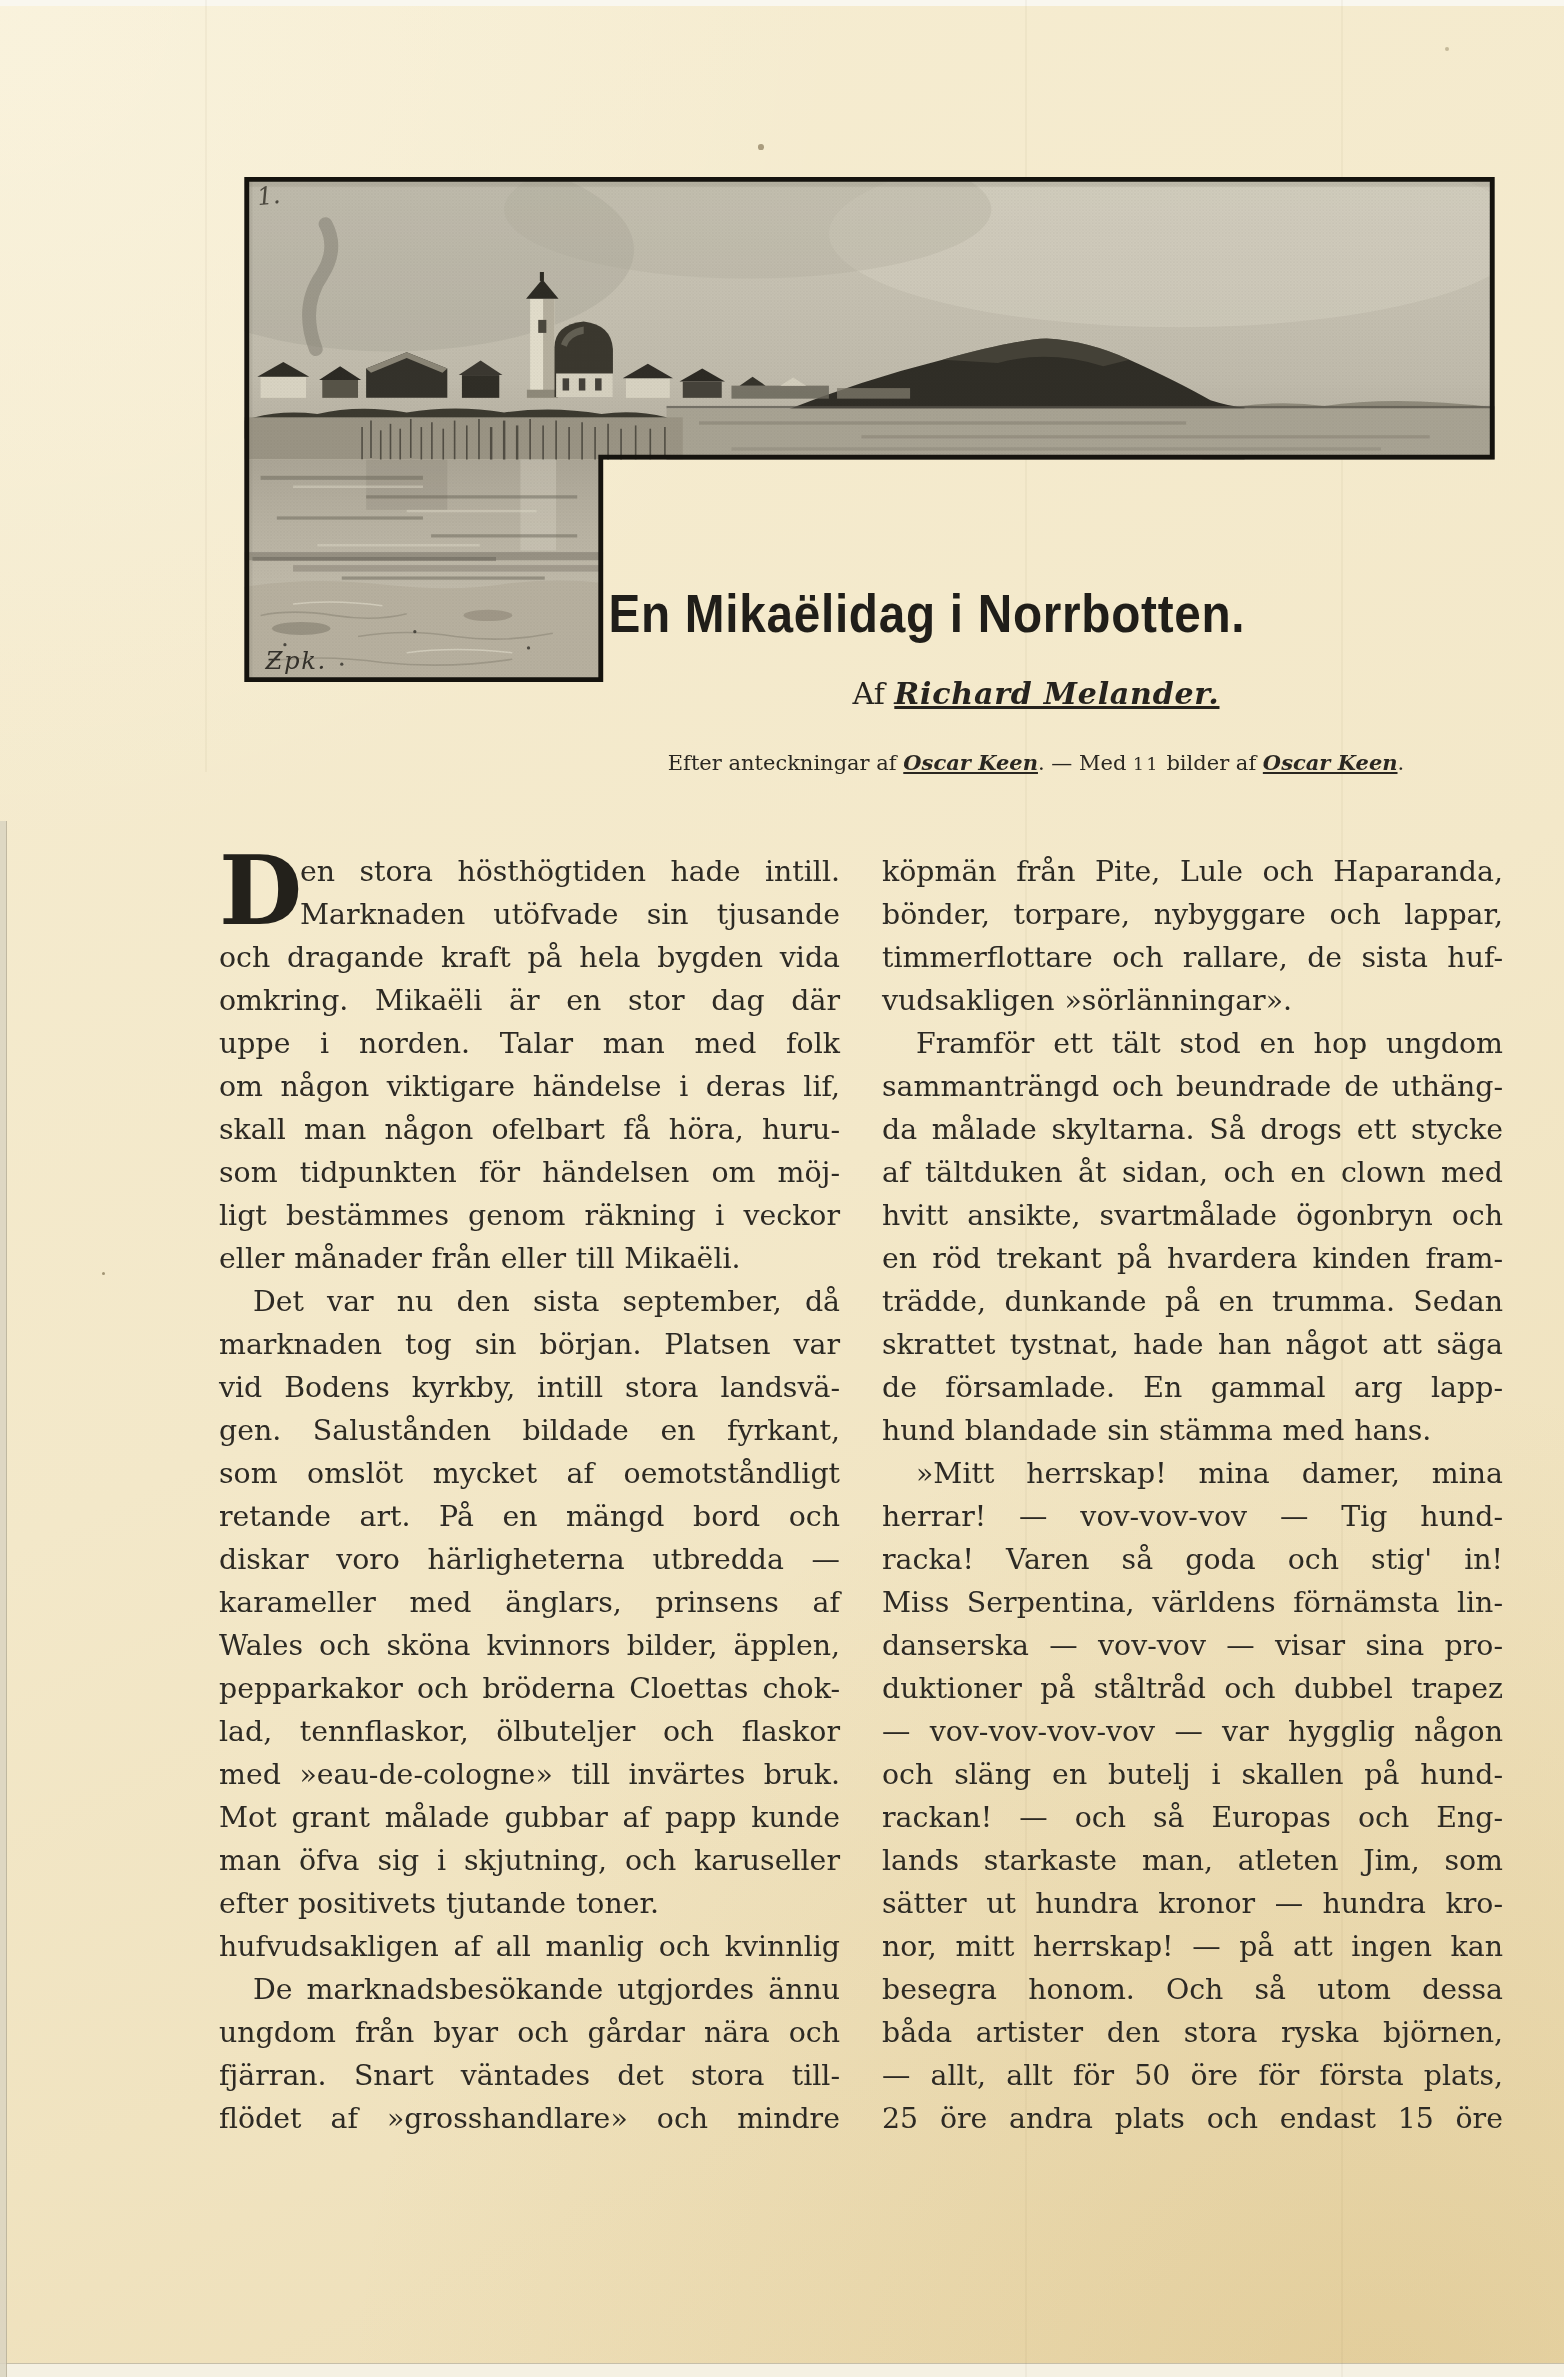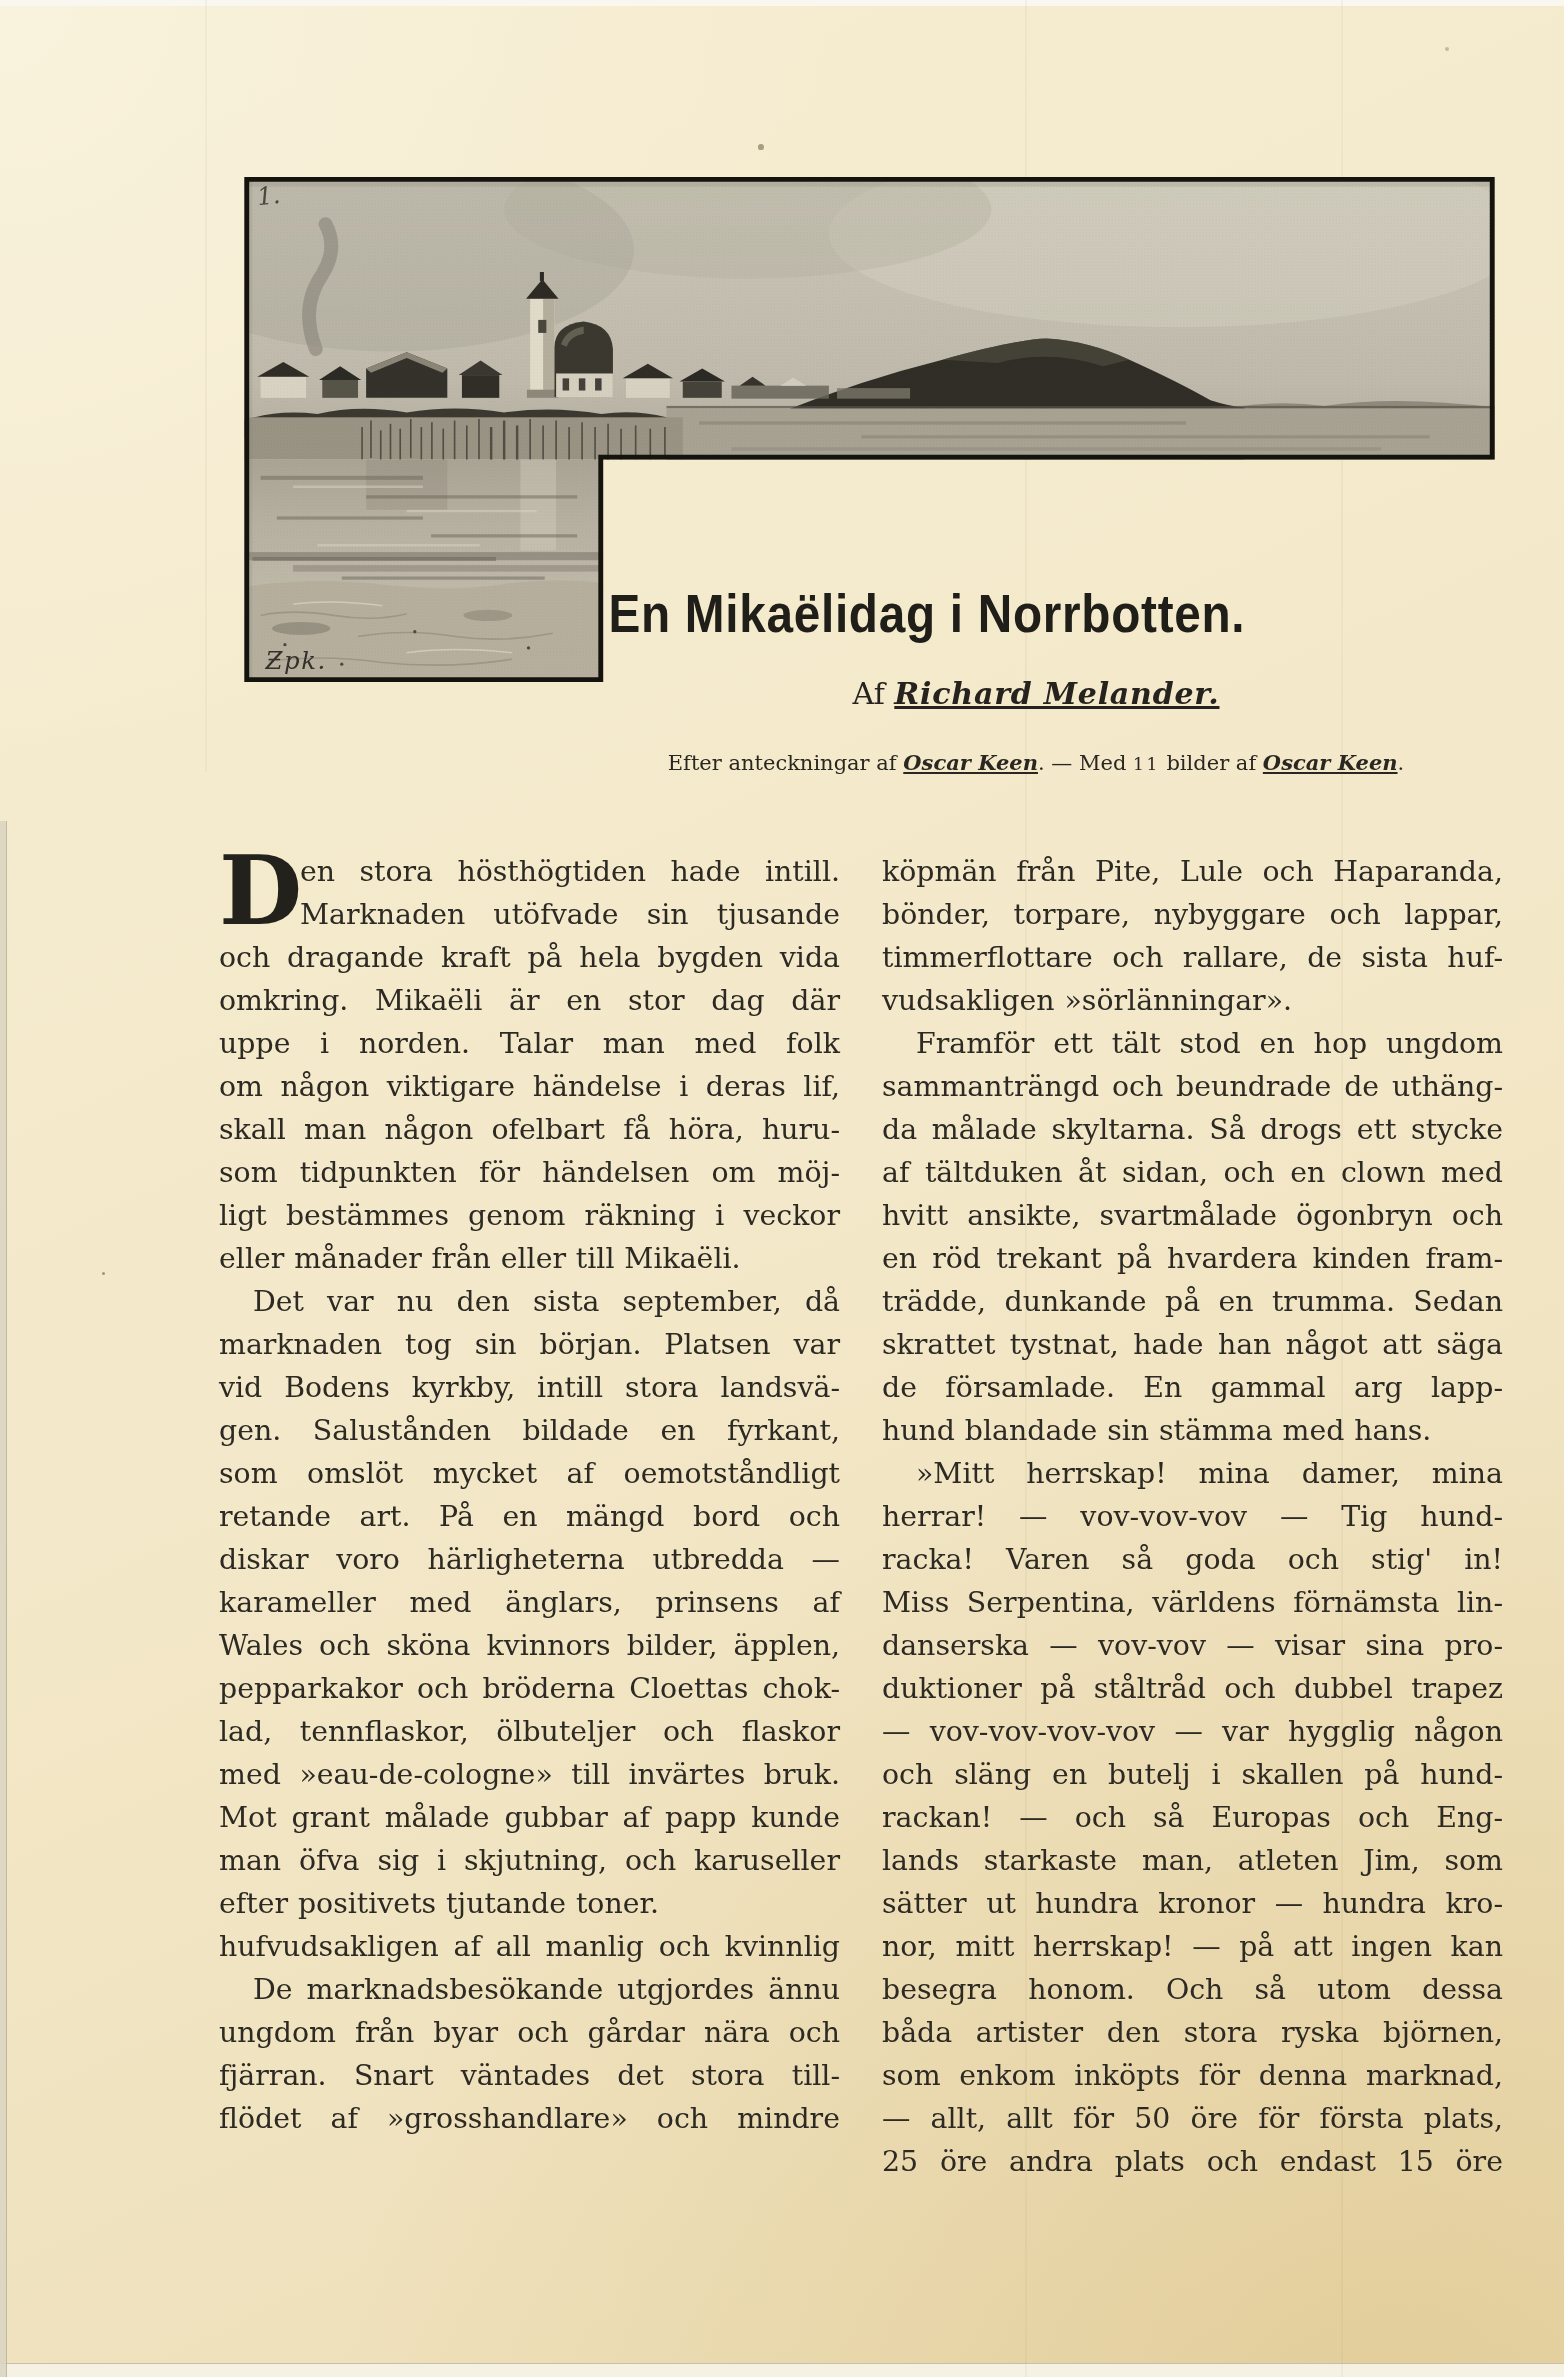--- a/index.html
+++ b/index.html
@@ -309,21 +309,20 @@
           <div class="line">danserska — vov-vov — visar sina pro-</div>
           <div class="line">duktioner på ståltråd och dubbel trapez</div>
           <div class="line"><span class="seg-normal">— vov-vov-</span><span class="seg-italic">vov-vov</span><span class="seg-normal"> — var hygglig någon</span></div>
           <div class="line">och släng en butelj i skallen på hund-</div>
           <div class="line">rackan! — och så Europas och Eng-</div>
           <div class="line">lands starkaste man, atleten Jim, som</div>
           <div class="line">sätter ut hundra kronor — hundra kro-</div>
           <div class="line">nor, mitt herrskap! — på att ingen kan</div>
           <div class="line">besegra honom. Och så utom dessa</div>
           <div class="line">båda artister den stora ryska björnen,</div>
-          <div class="line">som enkom inköpts för denna marknad,</div>
           <div class="line">— allt, allt för 50 öre för första plats,</div>
           <div class="line">25 öre andra plats och endast 15 öre</div>
         </div>
       </div>
   </div>
 
 </div>
 
 
 </body></html>

